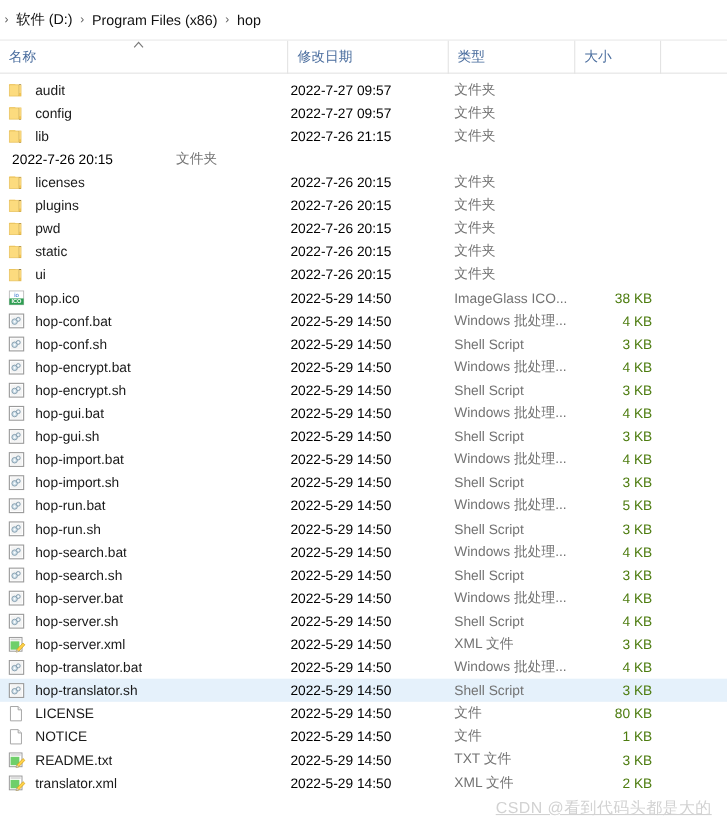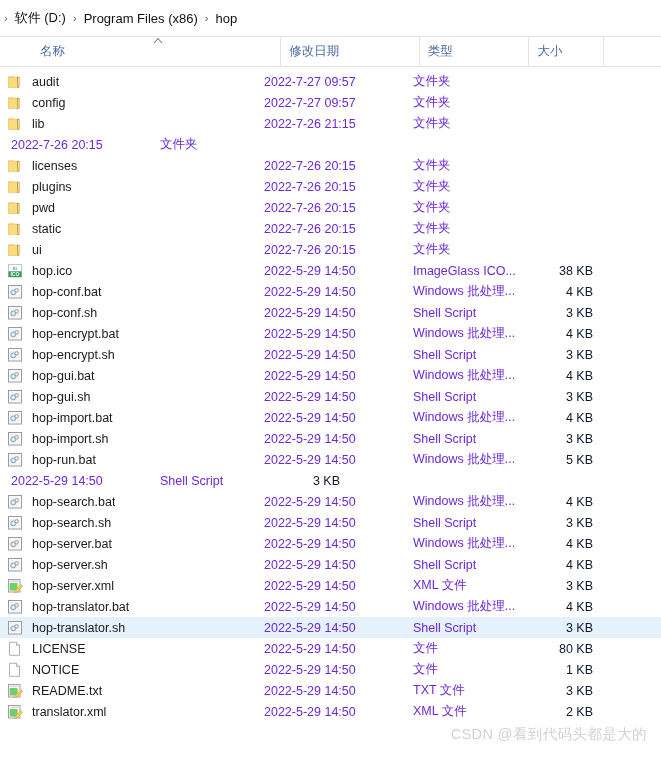--- a/index.html
+++ b/index.html
@@ -62,21 +62,21 @@
     box-sizing: border-box;
     height: 30px;
     display: flex;
     align-items: center;
     padding-left: 8px;
     border-right: 1px solid #e3e3e3;
     position: relative;
     overflow: hidden;
     white-space: nowrap;
   }
-  .col.c-name  { width: 269px; margin-left: 32px; }
+  .col.c-name  { width: 269px; }
   .col.c-date  { width: 149px; }
   .col.c-type  { width: 118px; }
   .col.c-size  { width: 80px;  }
   .col.c-pad   { width: 61px; border-right: none; }
 
   .sort-caret {
     position: absolute;
     left: 119px;
     top: -1px;
     width: 14px;
@@ -109,32 +109,32 @@
     white-space: nowrap;
   }
   .cell.c-name {
     width: 253px;
     padding-left: 7px;
     color: #1a1a1a;
   }
   .cell.c-date {
     width: 149px;
     padding-left: 11px;
-    color: #6d28d9;
+    color: #000000;
   }
   .cell.c-type {
     width: 118px;
     padding-left: 11px;
-    color: #6d28d9;
+    color: #737373;
   }
   .cell.c-size {
     width: 80px;
     justify-content: flex-end;
     padding-right: 7px;
-    color: #0f172a;
+    color: #4d7c0f;
   }
   .name-text {
     overflow: hidden;
     text-overflow: ellipsis;
   }
 
   
   .icon {
     width: 17px;
     height: 16px;
@@ -149,20 +149,21 @@
     position: absolute;
     left: 0;
     right: 14px;
     bottom: 13px;
     text-align: right;
     color: #d2d2d2;
     font-size: 14.5px;
     letter-spacing: 0.4px;
     user-select: none;
     pointer-events: none;
+    text-decoration: underline;
   }
 </style>
 </head>
 <body>
 
 <div class="addressbar">
   <span class="crumb-sep lead">›</span>
   <span class="crumb">软件 (D:)</span>
   <span class="crumb-sep">›</span>
   <span class="crumb">Program Files (x86)</span>
@@ -505,20 +506,33 @@
             <circle cx="9.6" cy="6.3" r="0.6" fill="#ffffff"></circle>
           </svg>
         </span>
         <span class="name-text">hop-run.bat</span>
       </div>
       <div class="cell c-date">2022-5-29 14:50</div>
       <div class="cell c-type">Windows 批处理...</div>
       <div class="cell c-size">5 KB</div>
     </div>
     <div class="row">
+      <div class="cell c-name">
+        <span class="icon">
+          <svg width="17" height="16" viewBox="0 0 17 16">
+            <rect x="1.5" y="1.5" width="13" height="12.5" fill="#ffffff" stroke="#9a9a9a" stroke-width="1"></rect>
+            <rect x="2.8" y="2.8" width="10.4" height="9.9" fill="#f4f4f4"></rect>
+            <circle cx="6.3" cy="8.4" r="2.5" fill="#cfe0ea" stroke="#7d97a8" stroke-width="0.8"></circle>
+            <circle cx="6.3" cy="8.4" r="0.85" fill="#ffffff"></circle>
+            <circle cx="9.6" cy="6.3" r="1.8" fill="#dfe9f1" stroke="#7d97a8" stroke-width="0.8"></circle>
+            <circle cx="9.6" cy="6.3" r="0.6" fill="#ffffff"></circle>
+          </svg>
+        </span>
+        <span class="name-text">hop-run.sh</span>
+      </div>
       <div class="cell c-date">2022-5-29 14:50</div>
       <div class="cell c-type">Shell Script</div>
       <div class="cell c-size">3 KB</div>
     </div>
     <div class="row">
       <div class="cell c-name">
         <span class="icon">
           <svg width="17" height="16" viewBox="0 0 17 16">
             <rect x="1.5" y="1.5" width="13" height="12.5" fill="#ffffff" stroke="#9a9a9a" stroke-width="1"></rect>
             <rect x="2.8" y="2.8" width="10.4" height="9.9" fill="#f4f4f4"></rect>

